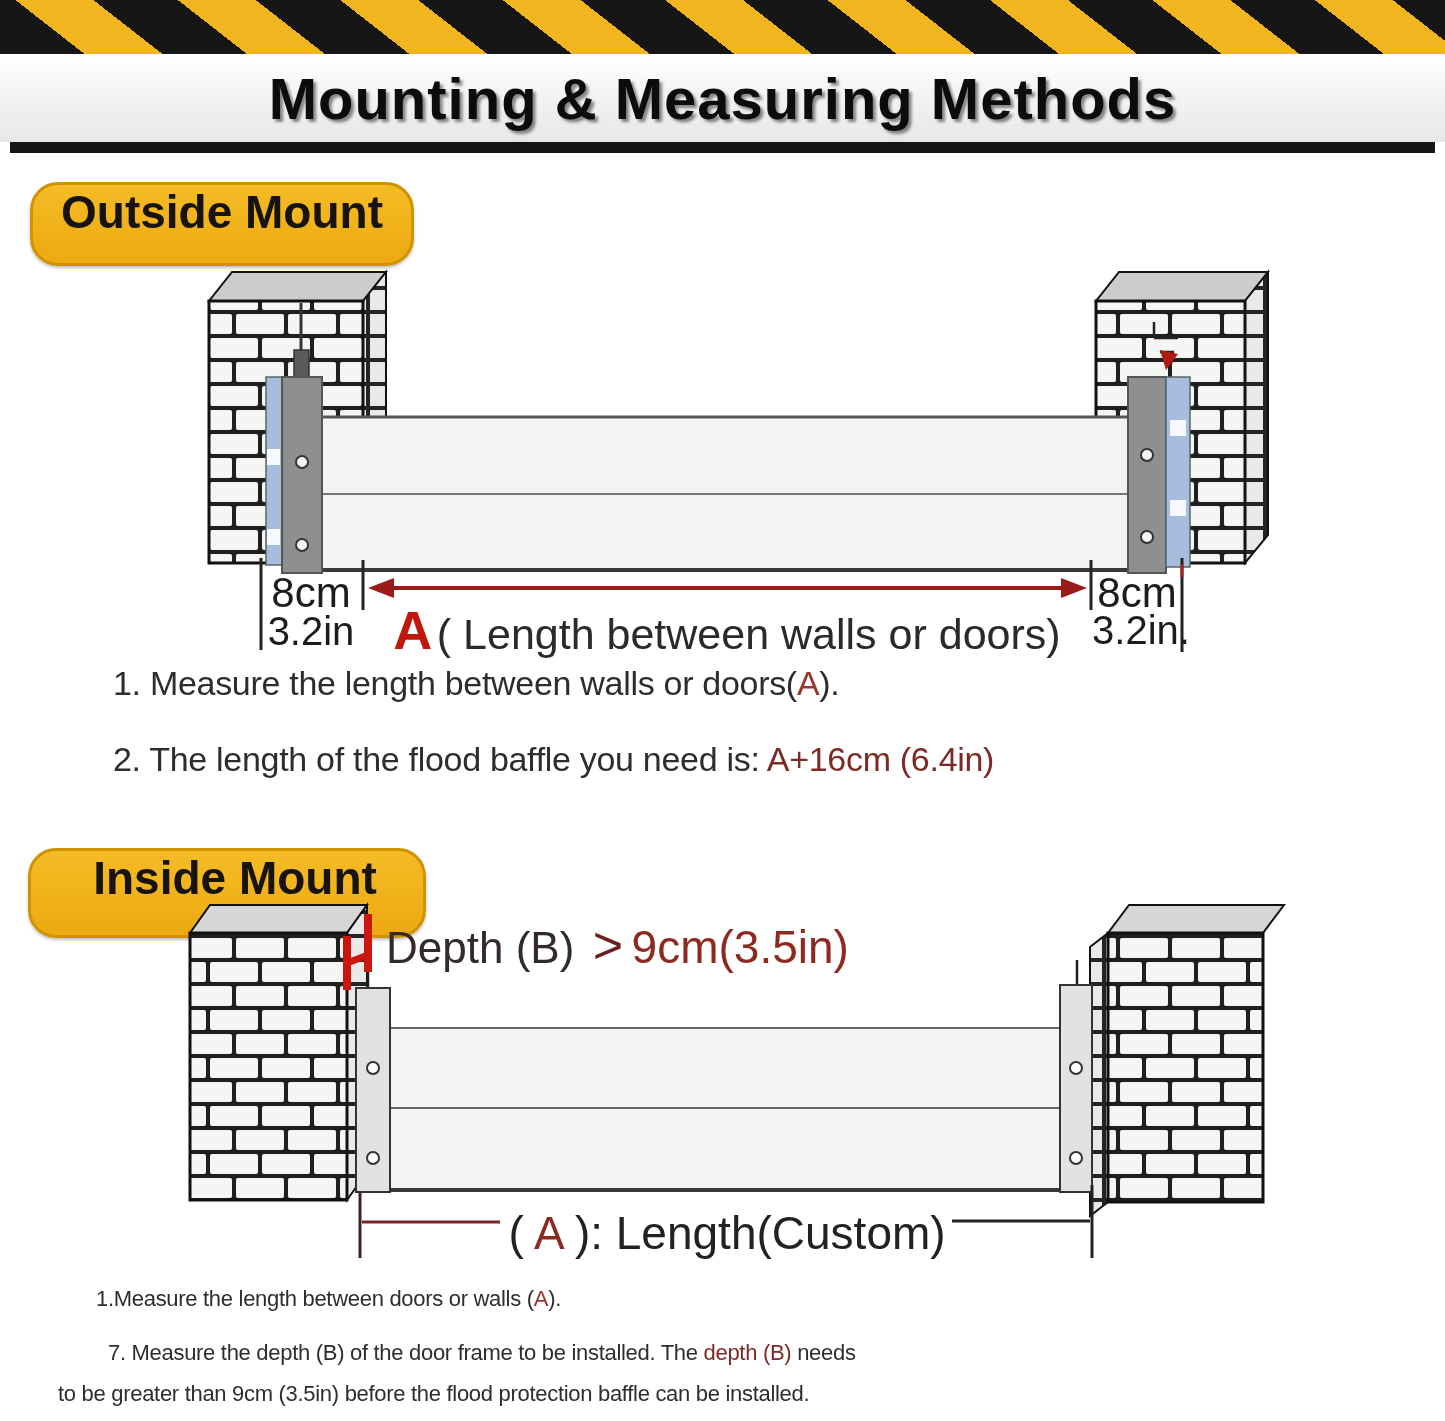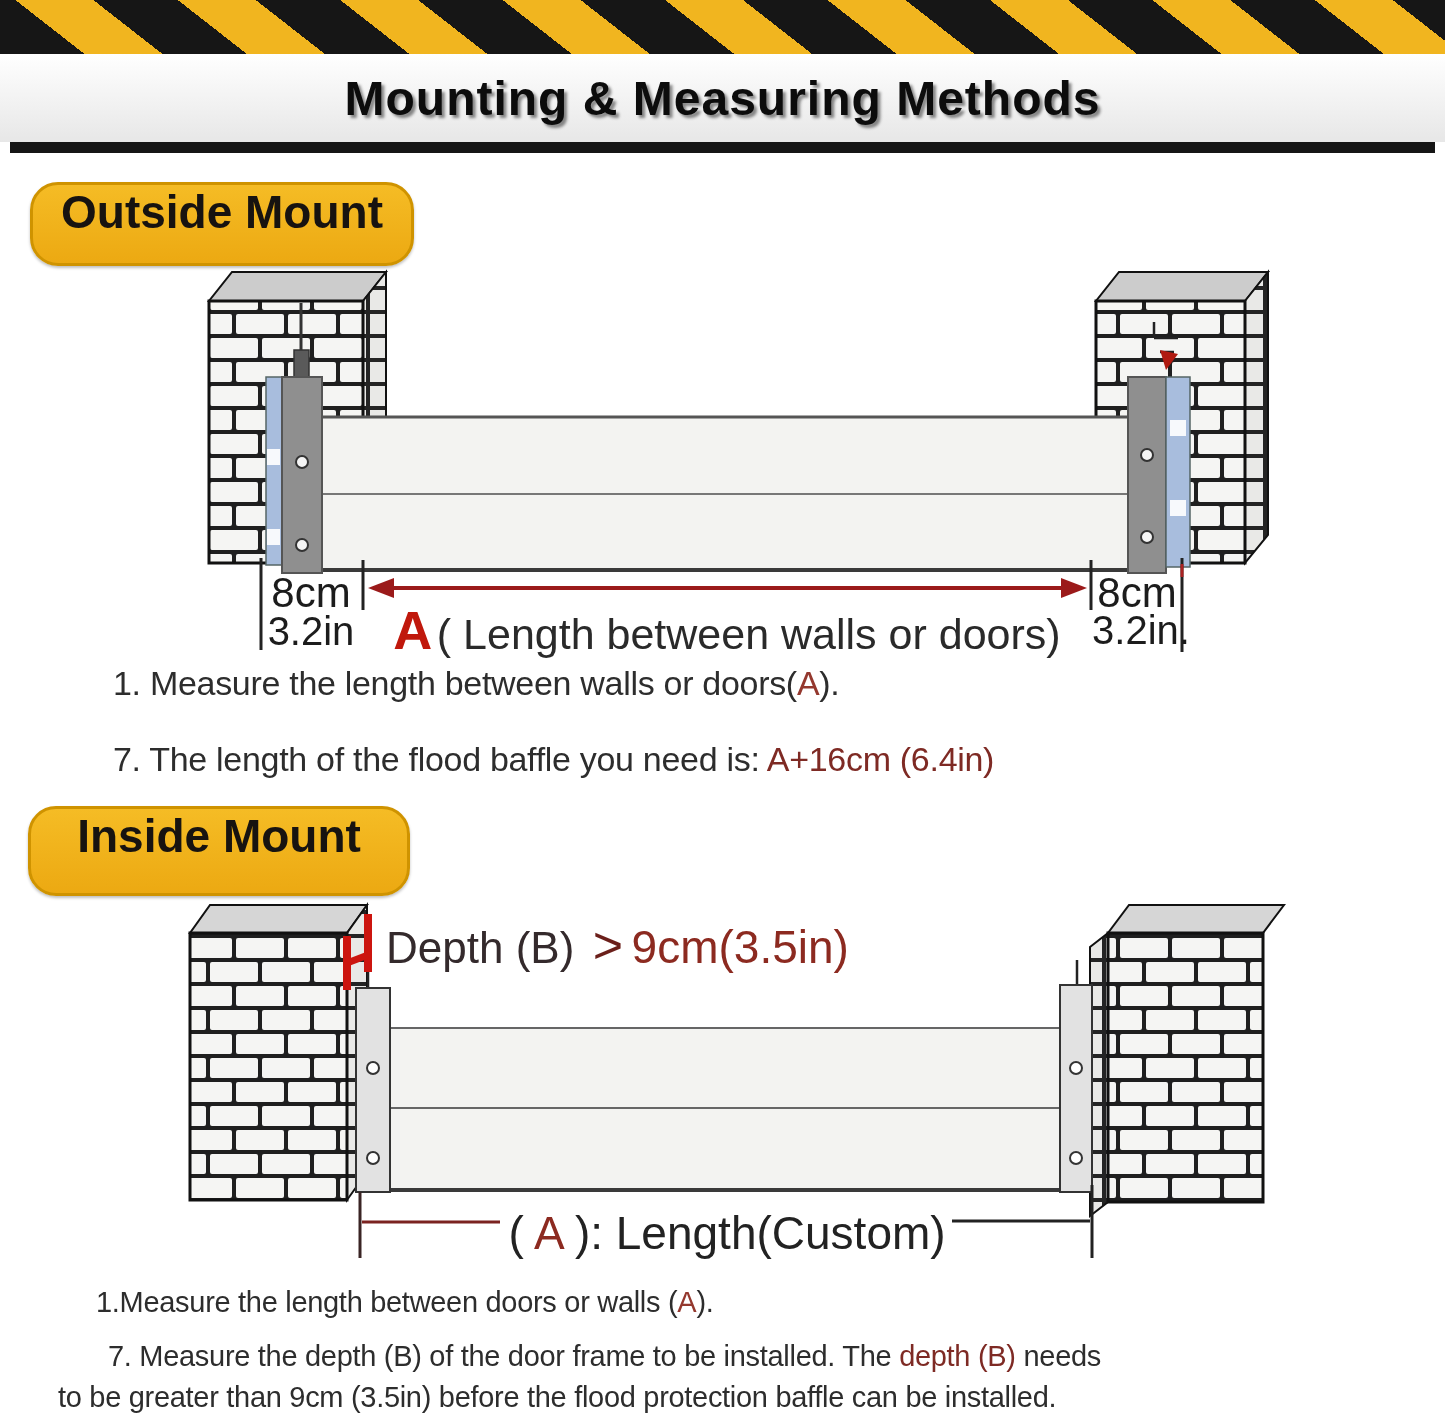--- a/index.html
+++ b/index.html
@@ -14,42 +14,42 @@
     left:0;top:0;width:1445px;height:54px;
     background:repeating-linear-gradient(38deg,
       var(--tape-black) 0 52px, var(--tape-yellow) 52px 100px);
   }
   .title-band{
     left:0;top:54px;width:1445px;height:88px;
     background:linear-gradient(#ffffff,#e7e7e7);
     display:flex;align-items:center;justify-content:center;
   }
   .page-title{
-    font-size:48px;font-weight:bold;color:#0c0c0c;letter-spacing:1px;
+    font-size:58px;font-weight:bold;color:#0c0c0c;letter-spacing:1px;
     text-shadow:3px 3px 3px rgba(0,0,0,0.45);
     white-space:nowrap;
   }
   .black-bar{left:10px;top:142px;width:1425px;height:11px;background:#151515;}
 
   
   .pill{
     background:linear-gradient(var(--label-yellow),#eca912);
     border:3px solid #cf9300;border-radius:28px;
     display:flex;align-items:flex-start;justify-content:center;
     font-size:46px;font-weight:bold;color:#171310;
     box-shadow:0 2px 3px rgba(0,0,0,0.25);
   }
   .pill-outside{left:30px;top:182px;width:378px;height:78px;}
-  .pill-inside{left:28px;top:806px;width:376px;height:84px;}
+  .pill-inside{left:28px;top:848px;width:376px;height:84px;padding-left:16px;}
 
   
   .instr{font-size:34px;color:#2d2d2d;white-space:nowrap;letter-spacing:-0.3px;}
   .instr .seg-reda{color:#94382e;}
   .instr .seg-maroon{color:var(--maroon-text);margin-top:32px;}
-  .instr-b{font-size:29px;}
+  .instr-b{font-size:22px;}
 
   svg{display:block;}
   svg text{font-family:"Liberation Sans", sans-serif;}
 </style>
 </head>
 <body>
 
 <div class="abs tape"></div>
 <div class="abs title-band">
   <div class="page-title">Mounting &amp; Measuring Methods</div>
@@ -138,21 +138,21 @@
   <text x="727" y="649" text-anchor="middle">
     <tspan font-size="54" font-weight="bold" style="fill:var(--accent-red)">A</tspan>
     <tspan font-size="43" fill="#2a2a2a">( Length between walls or doors)</tspan>
   </text>
 </svg>
 
 <div class="abs instr" style="left:113px;top:664px;">
   <span>1. Measure the length between walls or doors(</span><span class="seg-reda">A</span><span>).</span>
 </div>
 <div class="abs instr" style="left:113px;top:740px;">
-  <span>7. The length of the flood baffle you need is: </span><span class="seg-maroon">A+16cm (6.4in)</span>
+  <span>2. The length of the flood baffle you need is: </span><span class="seg-maroon">A+16cm (6.4in)</span>
 </div>
 
 <div class="abs pill pill-inside">
   <span>Inside Mount</span>
 </div>
 
 <svg class="abs" style="left:0;top:900px;" width="1445" height="372" viewBox="0 900 1445 372">
 
   <g>
     <polygon points="190,933 347,933 367,905 210,905" fill="#d6d6d6" stroke="#111" stroke-width="2"></polygon>

